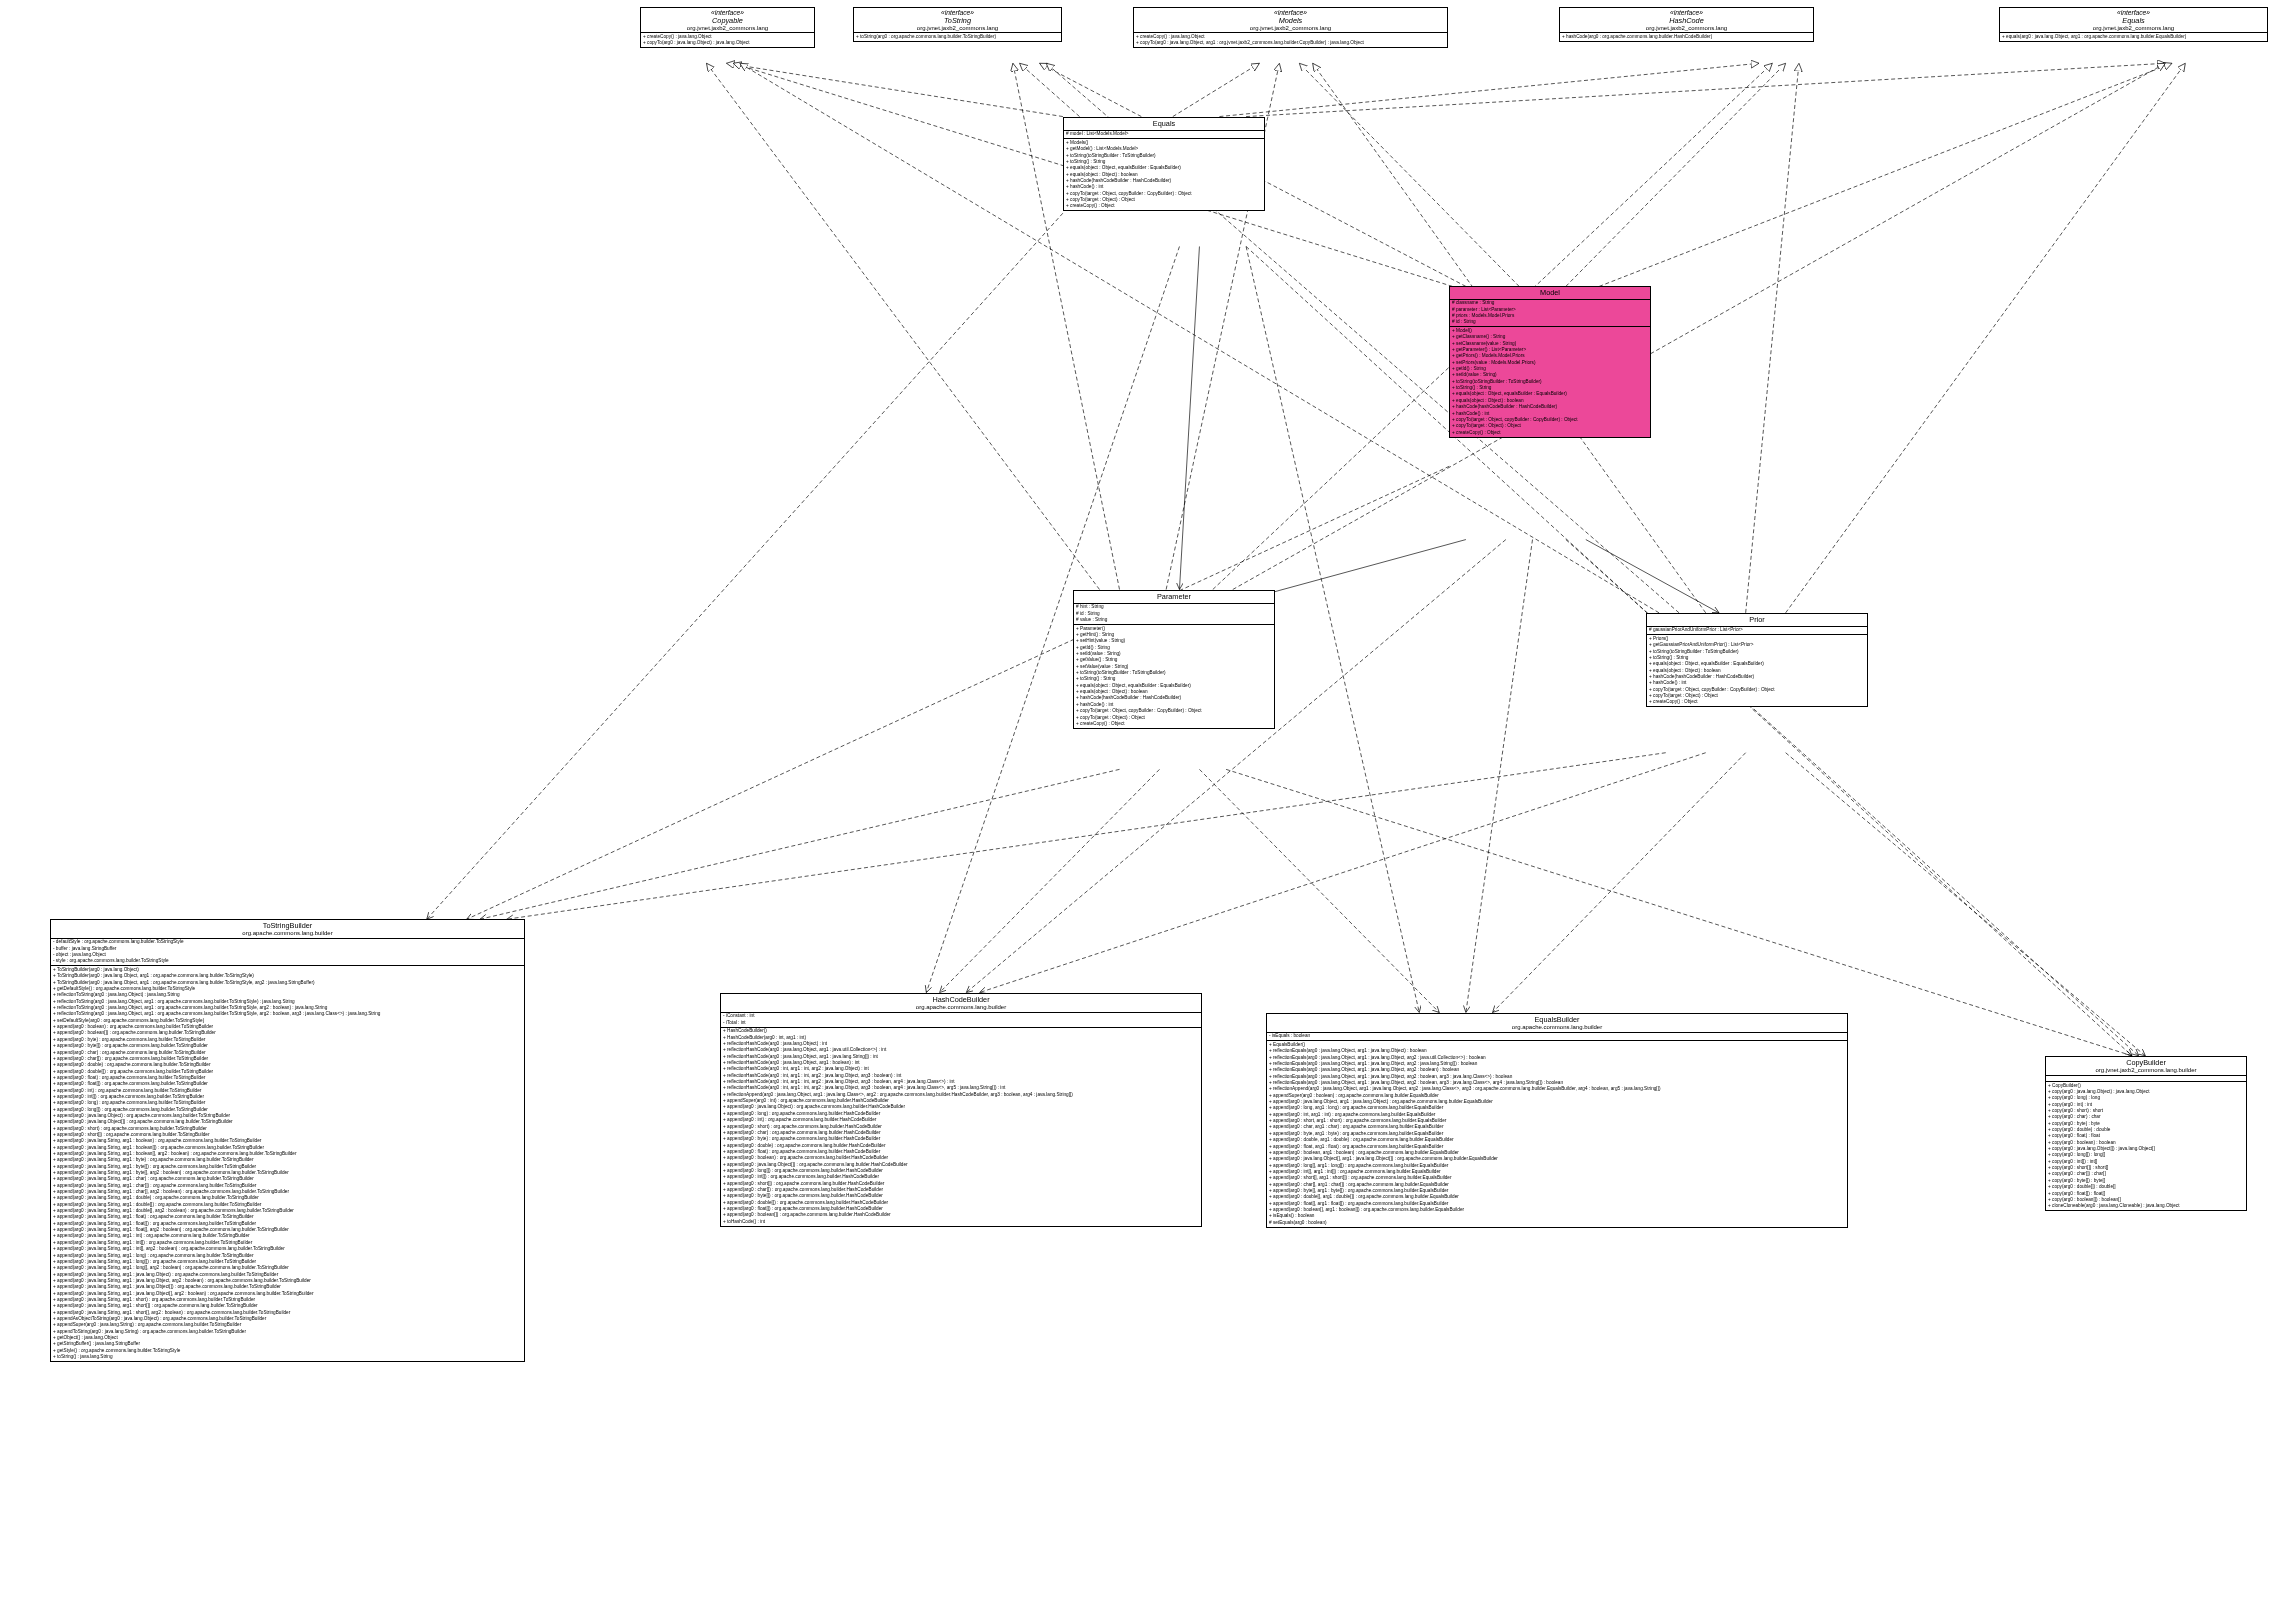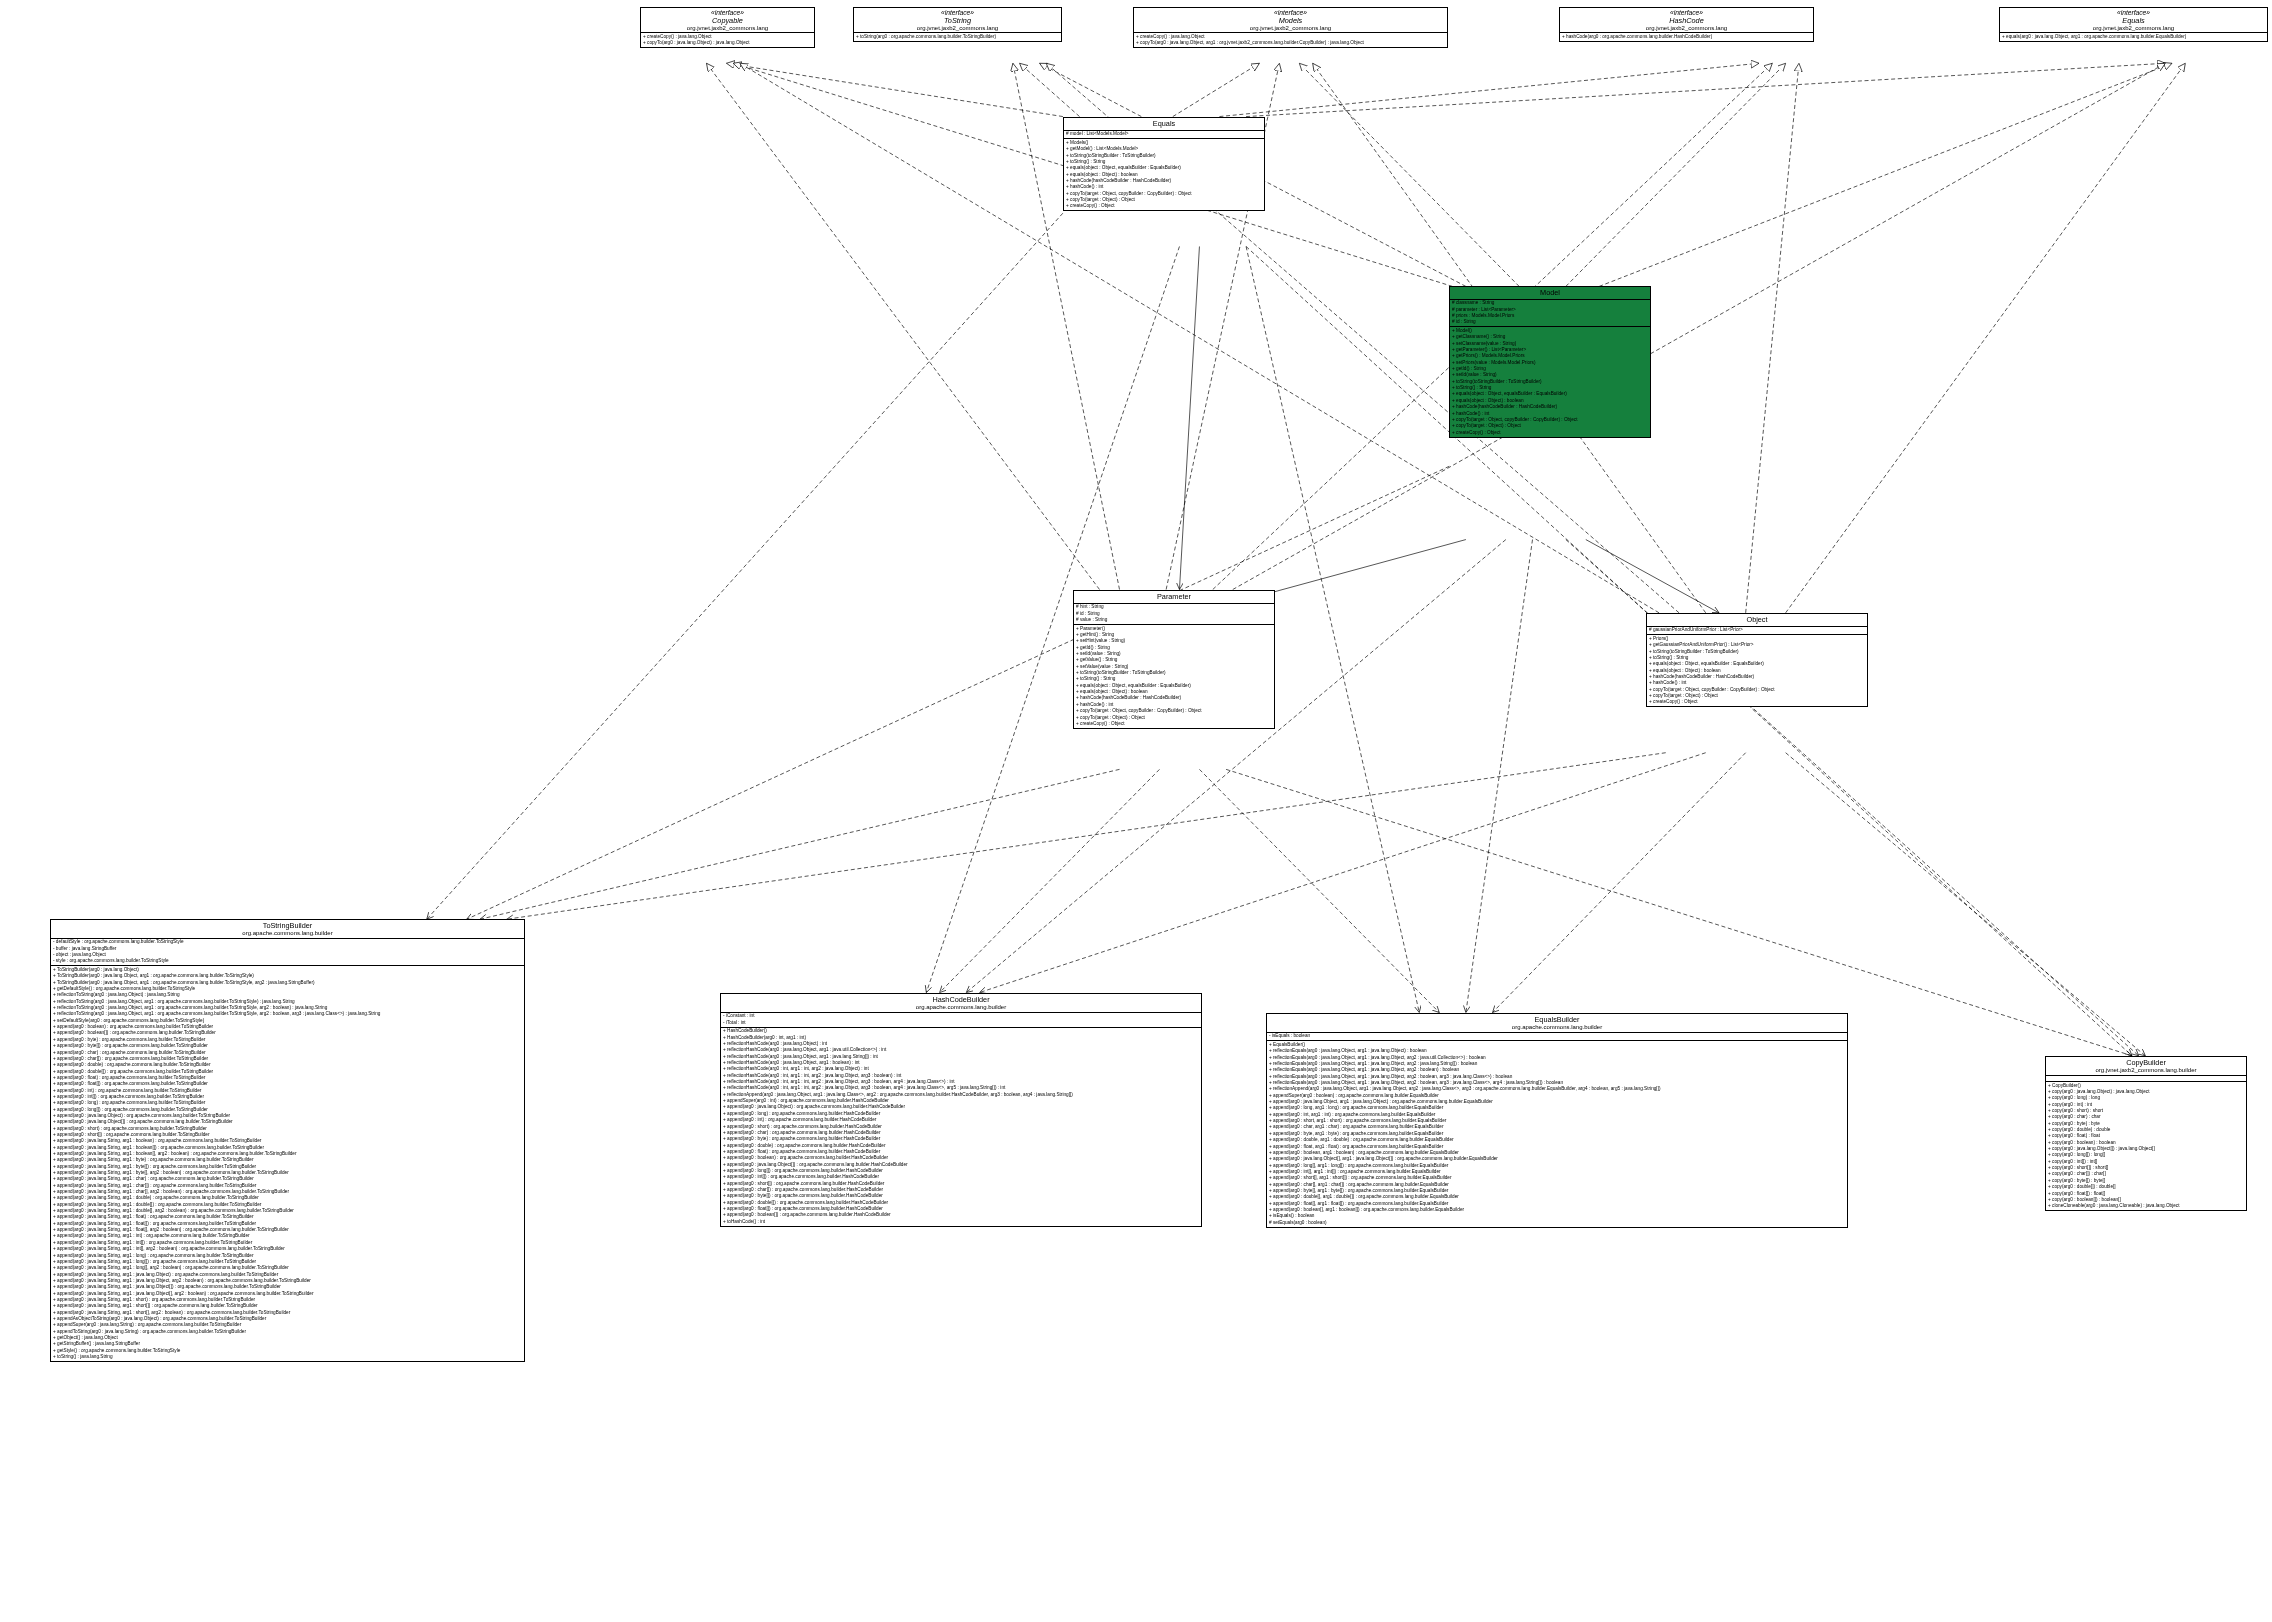--- a/index.html
+++ b/index.html
@@ -1,18 +1,18 @@
 <!DOCTYPE html>
 <html><head>
 <meta charset="utf-8">
 <style>
   html,body{margin:0;padding:0;background:#fff;font-family:sans-serif;font-size:4.7px;color:#000}
   .canvas{position:relative;width:2273px;height:1622px}
   .cls{position:absolute;border:0.7px solid #000;background:#fff}
-  .cls.hl .hdr,.cls.hl .sec{background:#15803d}
+  .cls.hl .hdr,.cls.hl .sec{background:#ec4899}
   .hdr{border-bottom:0.7px solid #000;text-align:center;padding:1.3px 2.7px}
   .hdr .ster{font-style:italic;font-size:6.7px}
   .hdr .name{font-weight:normal;font-size:7.3px}
   .hdr .name.abs{font-style:italic}
   .hdr .pkg{font-size:6px}
   .sec{border-bottom:0.7px solid #000;padding:0.7px 2px;line-height:1.35}
   .sec:last-child{border-bottom:none}
   .sec .row{white-space:pre}
   svg.edges{position:absolute;left:0;top:0;width:2273px;height:1622px;pointer-events:none}
 </style>
@@ -210,21 +210,21 @@
         <div class="row">+ hashCode(hashCodeBuilder : HashCodeBuilder)</div>
         <div class="row">+ hashCode() : int</div>
         <div class="row">+ copyTo(target : Object, copyBuilder : CopyBuilder) : Object</div>
         <div class="row">+ copyTo(target : Object) : Object</div>
         <div class="row">+ createCopy() : Object</div>
       </div>
 </div>
 
 <div class="cls" style="left:1646px;top:613px;width:220px">
   <div class="hdr">
-        <div class="name">Object</div>
+        <div class="name">Prior</div>
       </div>
   <div class="sec" id="priors-attrs">
         <div class="row"># gaussianPriorAndUniformPrior : List&lt;Prior&gt;</div>
       </div>
   <div class="sec" id="priors-ops">
         <div class="row">+ Priors()</div>
         <div class="row">+ getGaussianPriorAndUniformPrior() : List&lt;Prior&gt;</div>
         <div class="row">+ toString(toStringBuilder : ToStringBuilder)</div>
         <div class="row">+ toString() : String</div>
         <div class="row">+ equals(object : Object, equalsBuilder : EqualsBuilder)</div>

